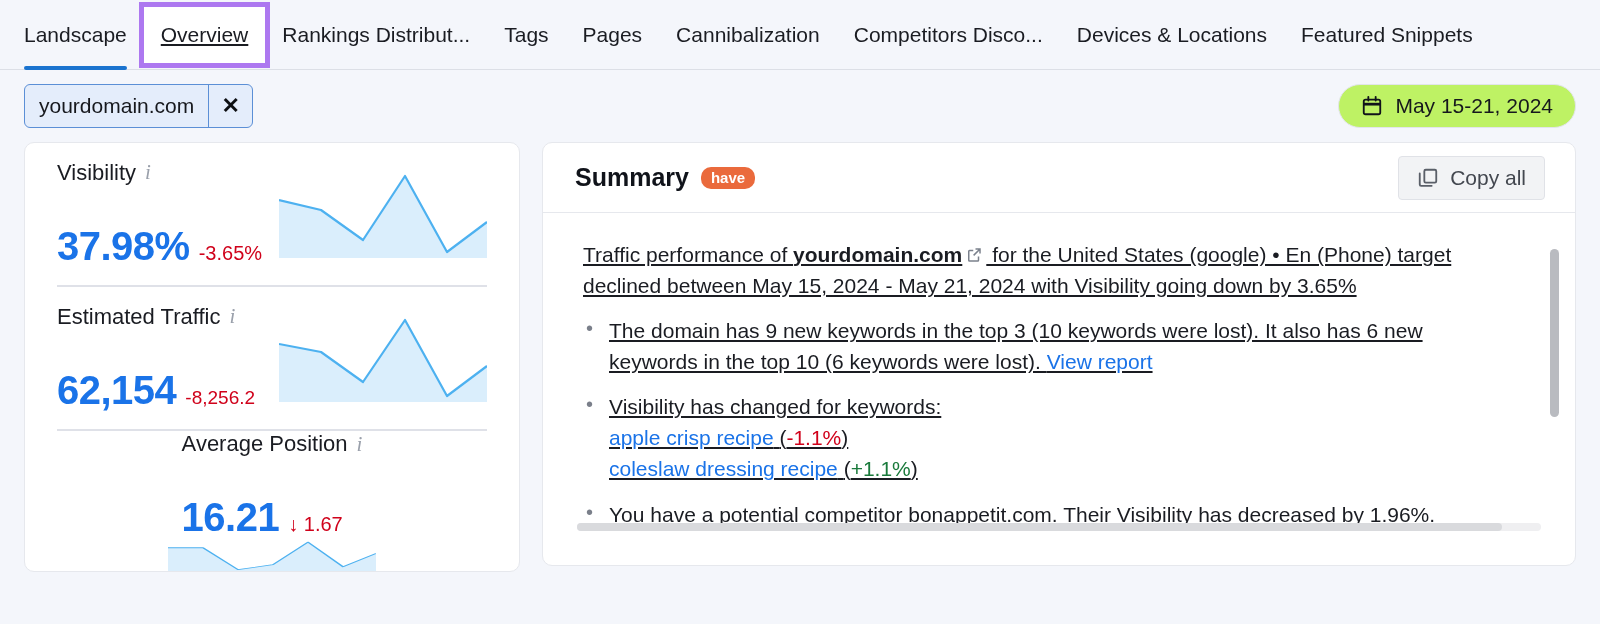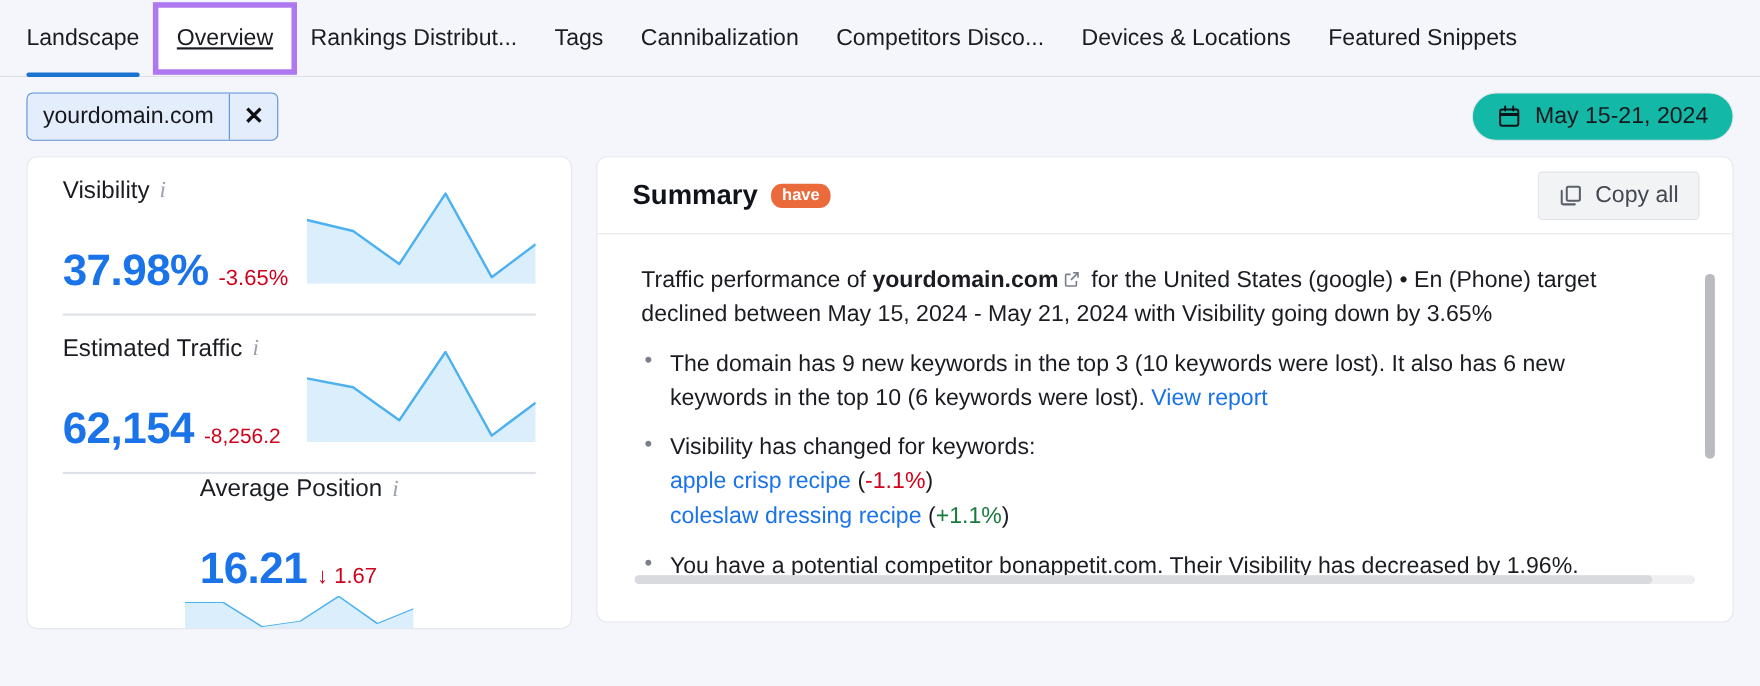--- a/index.html
+++ b/index.html
@@ -76,21 +76,21 @@
     display: flex; align-items: center; justify-content: center;
     width: 44px;
     border-left: 1.5px solid #5b8fd6;
     font-size: 22px;
     font-weight: bold;
     color: #0d0f12;
     cursor: pointer;
   }
   .daterange {
     display: flex; align-items: center; gap: 12px;
-    background: #14b8a6;
+    background: #bef264;
     border: 1px solid #e2e5ea;
     border-radius: 22px;
     height: 44px;
     padding: 0 22px;
     font-size: 21px;
     color: #16181d;
     white-space: nowrap;
     cursor: pointer;
   }
   .cal-icon { width: 22px; height: 22px; display:block; }
@@ -184,20 +184,21 @@
   .copy-icon { width: 22px; height: 22px; display: block; }
 
   .summary-body {
     position: relative;
     padding: 26px 60px 10px 40px;
     height: 354px;
     overflow: hidden;
     font-size: 21px;
     color: #1a1c22;
     line-height: 1.48;
+    text-decoration: underline;
   }
   .sum-para { margin: 0 0 14px 0; }
   .sum-para b { font-weight: bold; }
   .ext-icon {
     display: inline-block;
     width: 18px; height: 18px;
     vertical-align: -2px;
     margin: 0 3px;
   }
   ul.sum-list { margin: 0; padding: 0; list-style: none; }
@@ -247,20 +248,21 @@
   }
 </style>
 </head>
 <body>
 
 <div class="tabbar">
   <div class="tab active"><span>Landscape</span></div>
   <div class="tab highlighted"><span>Overview</span></div>
   <div class="tab"><span>Rankings Distribut...</span></div>
   <div class="tab"><span>Tags</span></div>
+  <div class="tab"><span>Pages</span></div>
   <div class="tab"><span>Cannibalization</span></div>
   <div class="tab"><span>Competitors Disco...</span></div>
   <div class="tab"><span>Devices &amp; Locations</span></div>
   <div class="tab"><span>Featured Snippets</span></div>
 </div>
 
 <div class="filterrow">
   <div class="domain-chip">
     <div class="label">yourdomain.com</div>
     <div class="xbtn">✕</div>

